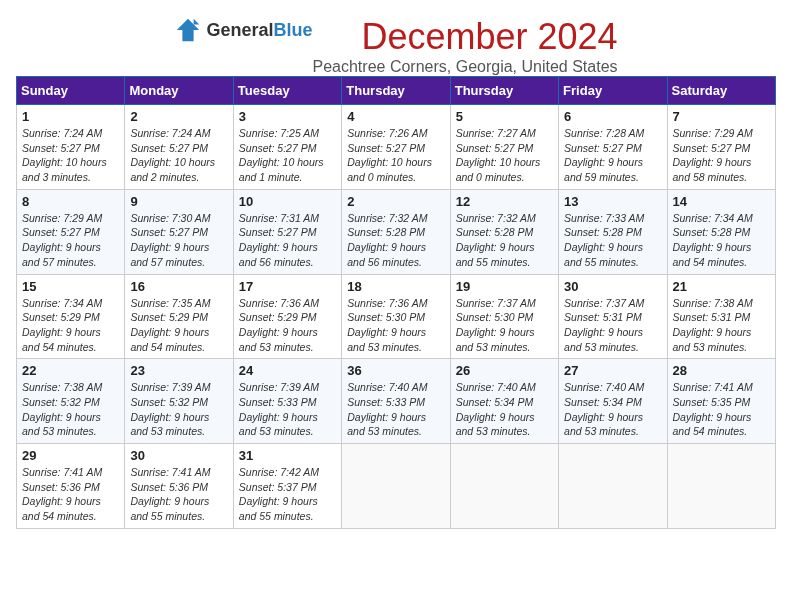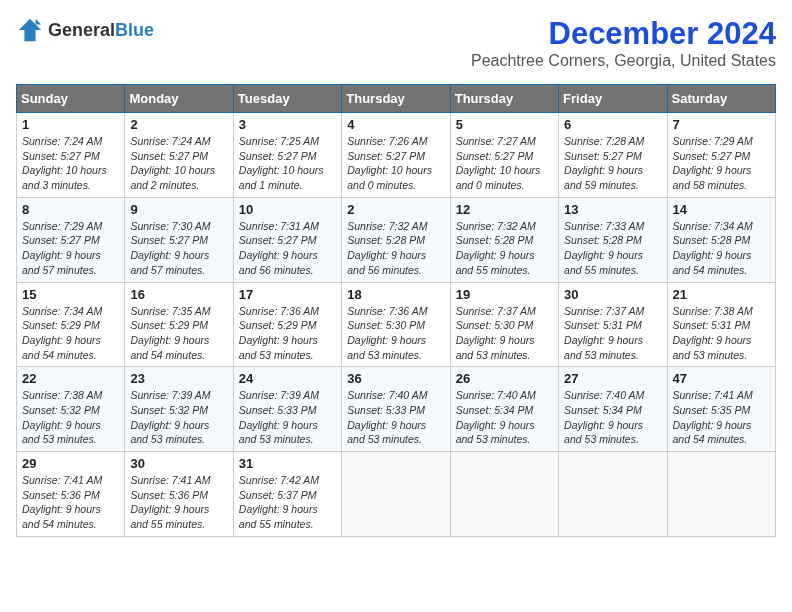--- a/index.html
+++ b/index.html
@@ -5,23 +5,23 @@
     * { box-sizing: border-box; margin: 0; padding: 0; }
     body {
       font-family: Arial, sans-serif;
       background: #fff;
       width: 792px;
       min-height: 612px;
       padding: 16px;
     }
     .header {
       display: flex;
-      justify-content: space-between;
+      justify-content: center;
       align-items: flex-start;
-      margin-bottom: 14px;
+      margin-bottom: 0;
     }
     .logo {
       display: flex;
       align-items: center;
       gap: 4px;
     }
     .logo-text-general {
       font-size: 18px;
       font-weight: bold;
       color: #333;
@@ -32,35 +32,35 @@
       color: #2a7fc1;
     }
     .logo-icon {
       width: 28px;
       height: 28px;
     }
     .title-block {
       text-align: right;
     }
     .month-title {
-      font-size: 31px;
-      font-weight: bold;
-      color: #1d4ed8;
+      font-size: 36px;
+      font-weight: normal;
+      color: #b91c1c;
     }
     .location-title {
       font-size: 16px;
       color: #555;
     }
     .calendar {
       width: 100%;
       border-collapse: collapse;
       font-size: 11px;
     }
     .calendar thead th {
-      background-color: #737373;
+      background-color: #4c1d95;
       color: #fff;
       padding: 6px 4px;
       text-align: left;
       font-size: 13px;
       font-weight: bold;
       border: 1px solid #1a6aaa;
     }
     .calendar tbody td {
       border: 1px solid #ccc;
       vertical-align: top;
@@ -231,21 +231,21 @@
         </td>
         <td>
           <span class="day-number">26</span>
           <div class="day-info">Sunrise: 7:40 AM<br>Sunset: 5:34 PM<br>Daylight: 9 hours<br>and 53 minutes.</div>
         </td>
         <td>
           <span class="day-number">27</span>
           <div class="day-info">Sunrise: 7:40 AM<br>Sunset: 5:34 PM<br>Daylight: 9 hours<br>and 53 minutes.</div>
         </td>
         <td>
-          <span class="day-number">47</span>
+          <span class="day-number">28</span>
           <div class="day-info">Sunrise: 7:41 AM<br>Sunset: 5:35 PM<br>Daylight: 9 hours<br>and 54 minutes.</div>
         </td>
       </tr>
       <tr>
         <td>
           <span class="day-number">29</span>
           <div class="day-info">Sunrise: 7:41 AM<br>Sunset: 5:36 PM<br>Daylight: 9 hours<br>and 54 minutes.</div>
         </td>
         <td>
           <span class="day-number">30</span>

